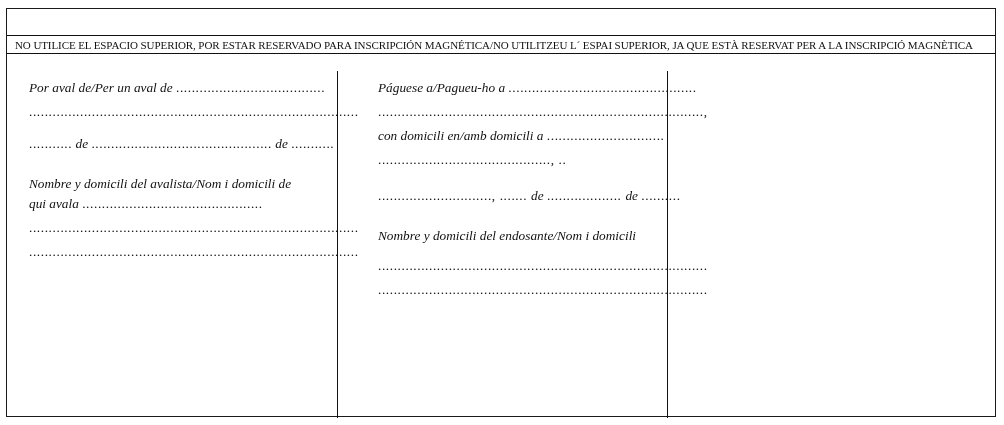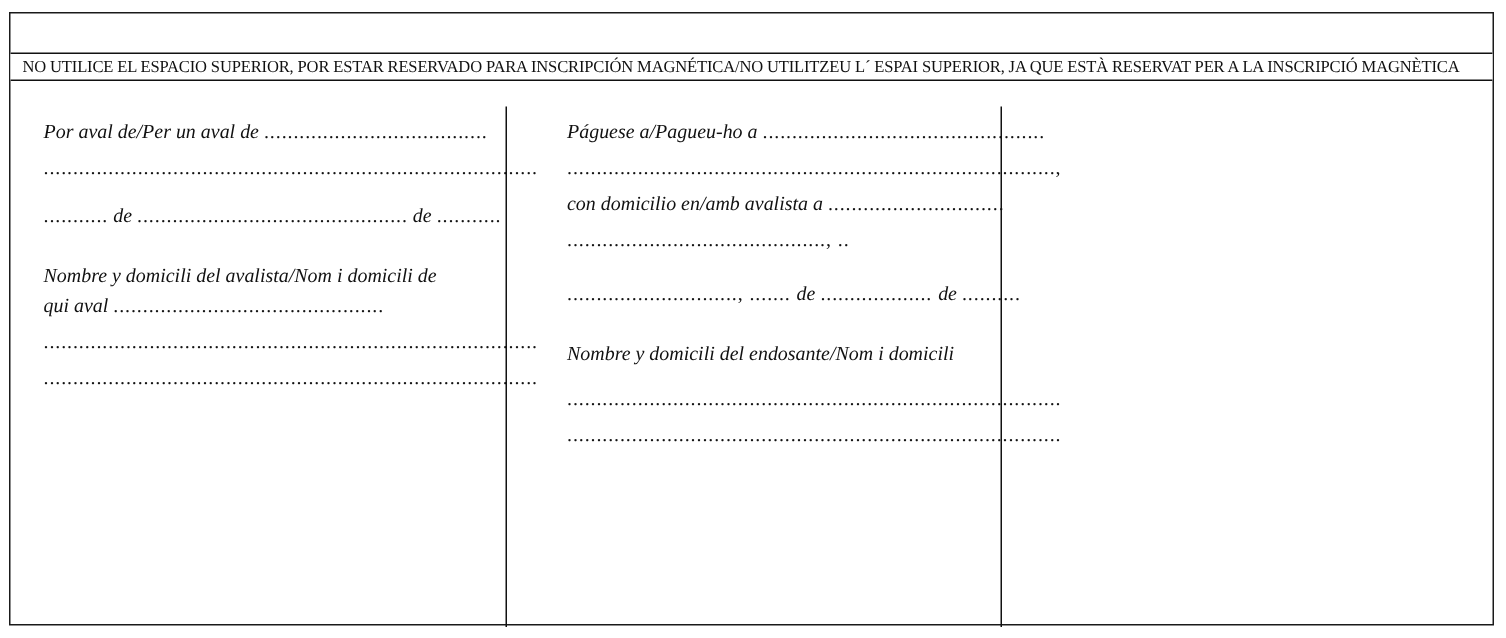--- a/index.html
+++ b/index.html
@@ -139,40 +139,40 @@
         <span class="dots">...........</span>
         <span>de</span>
         <span class="dots">..............................................</span>
         <span>de</span>
         <span class="dots">...........</span>
       </div>
       <div class="gap-26"></div>
       <div class="field row">Nombre y domicili del avalista/Nom i domicili de</div>
       <div class="gap-6"></div>
       <div class="field row">
-        <span>qui aval</span>
+        <span>qui avala</span>
         <span class="dots">..............................................</span>
       </div>
       <div class="gap-10"></div>
       <div class="dotline">....................................................................................</div>
       <div class="gap-10"></div>
       <div class="dotline">....................................................................................</div>
     </div>
 
     <div class="col col-mid">
       <div class="gap-10"></div>
       <div class="field row">
         <span>Páguese a/Pagueu-ho a</span>
         <span class="dots">................................................</span>
       </div>
       <div class="gap-10"></div>
       <div class="dotline">...................................................................................,</div>
       <div class="gap-10"></div>
       <div class="field row">
-        <span>con domicilio en/amb avalista a</span>
+        <span>con domicili en/amb domicili a</span>
         <span class="dots">..............................</span>
       </div>
       <div class="gap-10"></div>
       <div class="dotline">............................................,  ..</div>
       <div class="gap-22"></div>
       <div class="field row">
         <span class="dots">.............................,  ....... </span>
         <span>de</span>
         <span class="dots">................... </span>
         <span>de</span>

